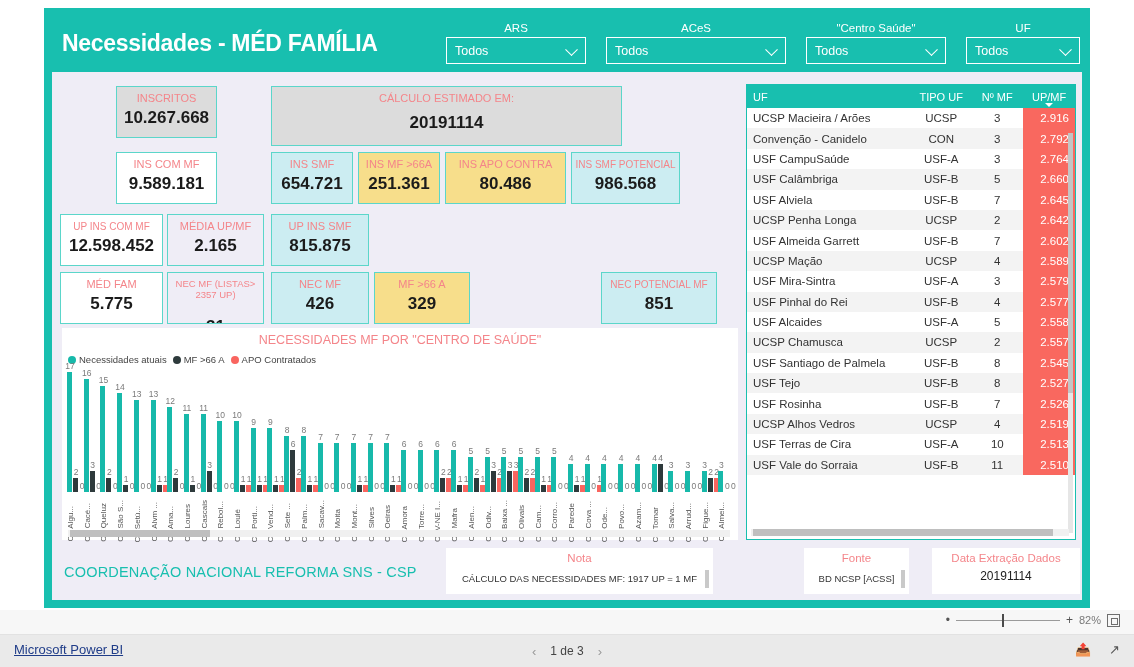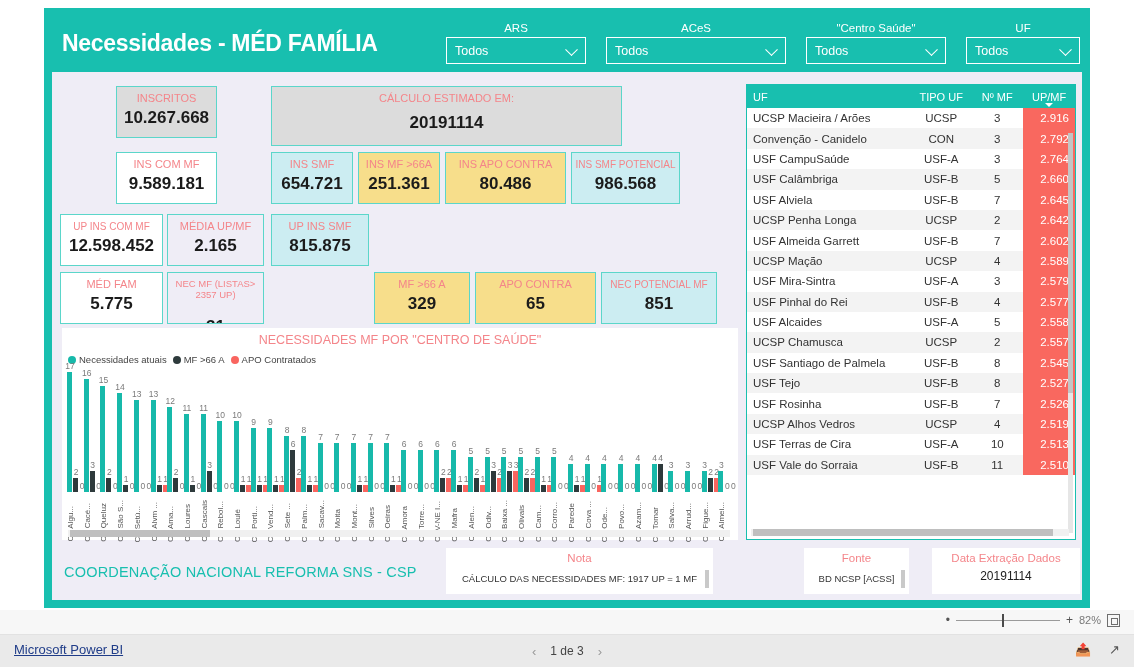--- a/index.html
+++ b/index.html
@@ -316,27 +316,27 @@
       </div>
 
       <div class="kpi bg-white" style="left:8px;   top:200px; width:103px; height:52px;">
         <div class="k-label">MÉD FAM</div>
         <div class="k-value">5.775</div>
       </div>
       <div class="kpi bg-lav" style="left:115px; top:200px; width:97px;  height:52px;">
         <div class="k-label wrap" style="font-size:9.5px; line-height:11px;">NEC MF (LISTAS&gt; 2357 UP)</div>
         <div class="k-value" style="margin-top:17px;">31</div>
       </div>
+      <div class="kpi bg-blue" style="left:219px; top:200px; width:98px;  height:52px;">
+        <div class="k-label">NEC MF</div>
+        <div class="k-value">426</div>
+      </div>
       <div class="kpi bg-yellow" style="left:322px; top:200px; width:96px; height:52px;">
         <div class="k-label">MF &gt;66 A</div>
         <div class="k-value">329</div>
-      </div>
-      <div class="kpi bg-yellow" style="left:423px; top:200px; width:121px; height:52px;">
-        <div class="k-label">APO CONTRA</div>
-        <div class="k-value">65</div>
       </div>
       <div class="kpi bg-blue" style="left:549px; top:200px; width:116px; height:52px;">
         <div class="k-label" style="font-size:10px;">NEC POTENCIAL MF</div>
         <div class="k-value">851</div>
       </div>
 
       <div id="chart-panel">
         <div id="chart-title">NECESSIDADES MF POR "CENTRO DE SAÚDE"</div>
         <div id="legend">
           <span class="leg">

